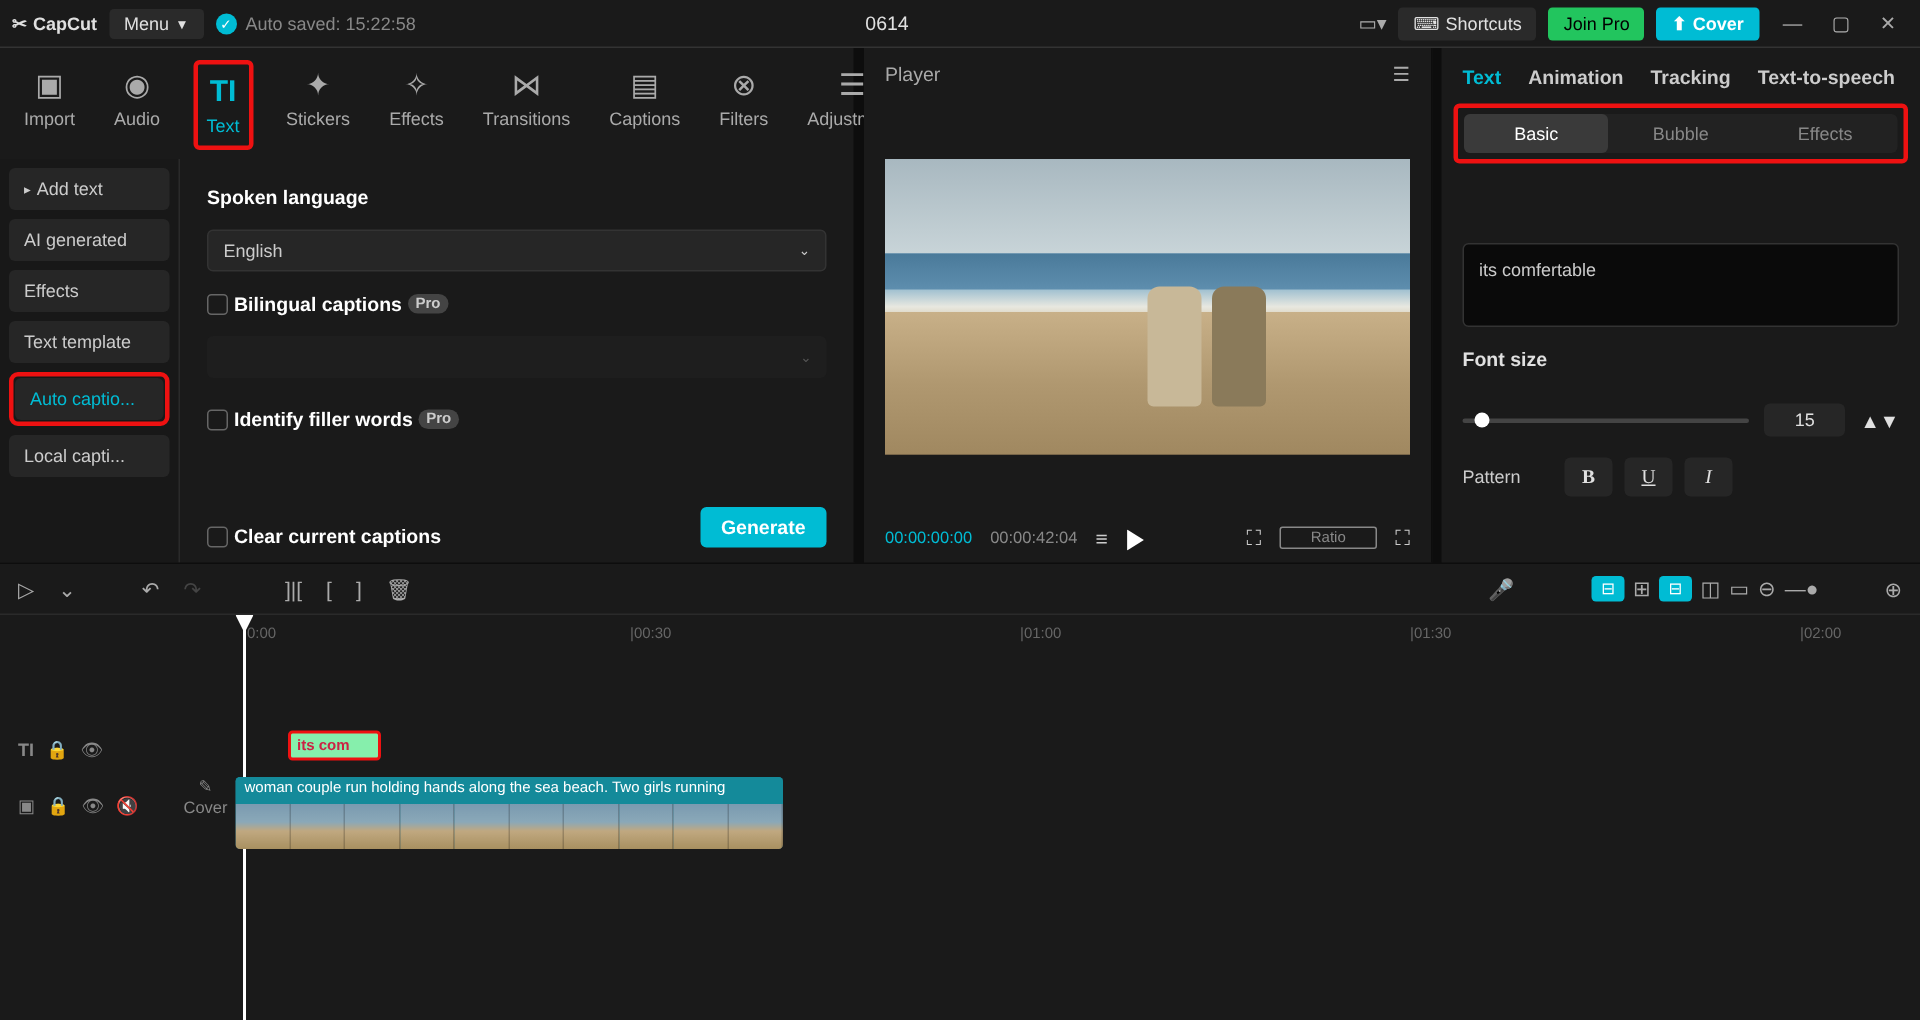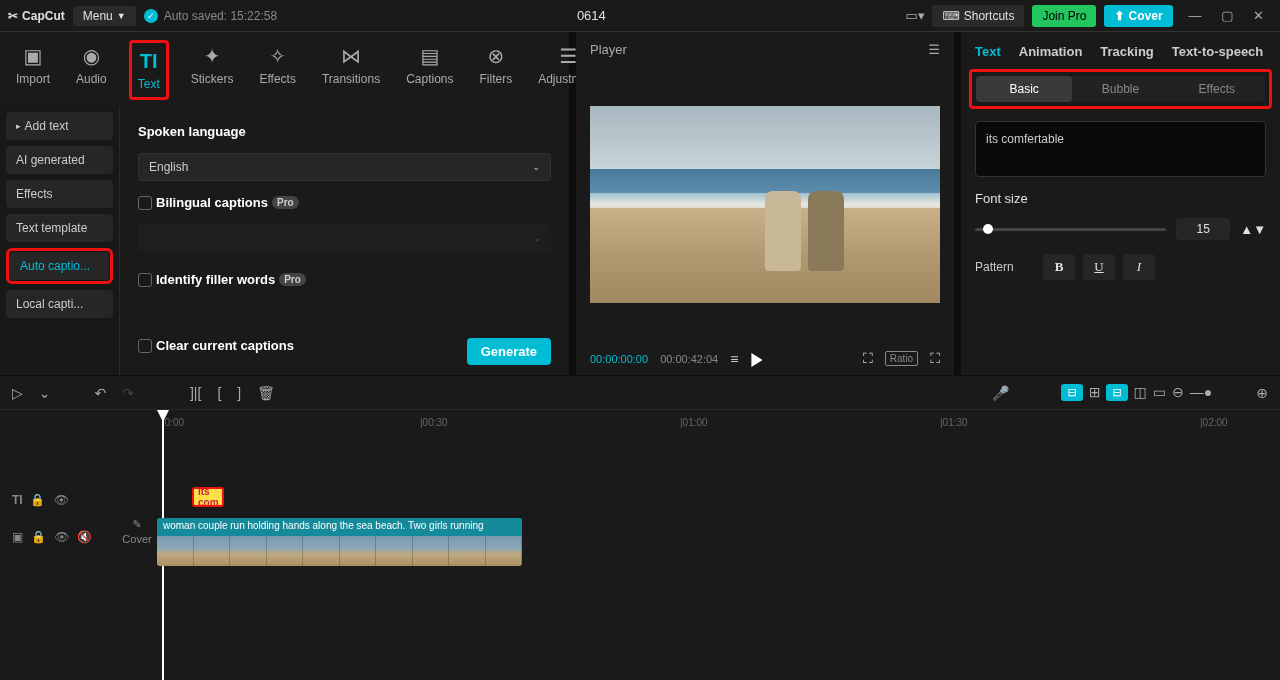--- a/index.html
+++ b/index.html
@@ -37,51 +37,51 @@
 .left-list .item { background: #262626; padding: 7px 10px; border-radius: 4px; cursor: pointer; font-size: 12px; color: #ccc; display: flex; align-items: center; gap: 4px; white-space: nowrap; overflow: hidden; text-overflow: ellipsis; }
 .left-list .item.active { color: #00bcd4; }
 .auto-captions-box { border: 3px solid #e11; border-radius: 6px; padding: 1px; }
 .left-form { flex: 1; padding: 18px 18px 10px; display: flex; flex-direction: column; gap: 14px; }
 .left-form .label { font-weight: bold; font-size: 13px; color: #fff; }
 .left-form .select { background: #262626; border: 1px solid #333; border-radius: 4px; padding: 6px 10px; color: #ccc; display: flex; justify-content: space-between; align-items: center; cursor: pointer; font-size: 12px; }
 .left-form .row { display: flex; align-items: center; gap: 4px; font-size: 13px; }
 .left-form .checkbox { width: 14px; height: 14px; border: 1.5px solid #666; border-radius: 3px; cursor: pointer; }
 .left-form .pro-badge { background: #444; color: #ccc; font-size: 10px; padding: 1px 5px; border-radius: 8px; font-weight: bold; }
 .left-form .disabled-select { background: #1e1e1e; border-radius: 4px; height: 28px; display: flex; align-items: center; padding: 0 10px; color: #555; justify-content: flex-end; }
-.left-form .bottom { margin-top: auto; display: flex; justify-content: space-between; align-items: flex-start; }
+.left-form .bottom { margin-top: auto; display: flex; justify-content: space-between; align-items: flex-end; }
 .left-form .generate { background: #00bcd4; color: #fff; font-weight: bold; padding: 6px 14px; border-radius: 4px; cursor: pointer; font-size: 13px; }
 
 
 .player-header { display: flex; justify-content: space-between; padding: 10px 14px; color: #aaa; font-size: 13px; }
 .player-body { flex: 1; display: flex; align-items: center; justify-content: center; padding: 8px 14px; }
 .video-frame { width: 350px; height: 197px; background: linear-gradient(to bottom, #5a8aaa 0%, #6a9abb 35%, #8db5c5 45%, #c0a478 55%, #b89868 100%); position: relative; overflow: hidden; }
 .sky { position: absolute; top: 0; left: 0; right: 0; height: 32%; background: linear-gradient(to bottom, #a8b8c0, #c8d4d8); }
 .sea { position: absolute; top: 32%; left: 0; right: 0; height: 20%; background: linear-gradient(to bottom, #4a7a9a, #6a9aba); }
 .wave { position: absolute; top: 44%; left: 0; right: 0; height: 12%; background: linear-gradient(to bottom, #a0c0d0, #e8e8e0, #d0c0a0); }
 .sand { position: absolute; top: 52%; left: 0; right: 0; bottom: 0; background: linear-gradient(to bottom, #c8b088, #b09870, #a08860); }
 .figure { position: absolute; width: 36px; height: 80px; top: 85px; }
 .figure.f1 { left: 175px; background: #c8b898; border-radius: 8px 8px 4px 4px; }
 .figure.f2 { left: 218px; background: #8a7a5a; border-radius: 8px 8px 4px 4px; }
 .player-controls { display: flex; align-items: center; padding: 8px 14px; gap: 12px; color: #888; font-size: 11px; }
 .player-controls .time-current { color: #00bcd4; }
 .player-controls .spacer { flex: 1; }
 .player-controls .icon-btn { cursor: pointer; color: #ccc; font-size: 14px; }
-.player-controls .ratio-box { border: 1px solid #888; padding: 1px 4px; font-size: 10px; border-radius: 2px; text-align: center; }
+.player-controls .ratio-box { border: 1px solid #888; padding: 1px 20px; font-size: 10px; border-radius: 2px; text-align: center; }
 .player-controls .play svg { vertical-align: middle; }
 
 
 .inspector-tabs { display: flex; gap: 18px; padding: 12px 14px 8px; font-size: 13px; font-weight: bold; }
 .inspector-tabs .tab { cursor: pointer; color: #ccc; }
 .inspector-tabs .tab.active { color: #00bcd4; }
 .sub-tabs-box { border: 3px solid #e11; border-radius: 4px; margin: 2px 8px; padding: 4px; }
 .sub-tabs { display: flex; background: #222; border-radius: 4px; }
 .sub-tabs .sub { flex: 1; text-align: center; padding: 6px; cursor: pointer; color: #888; font-size: 12px; border-radius: 4px; }
 .sub-tabs .sub.active { background: #3a3a3a; color: #fff; }
 .inspector-body { padding: 10px 14px; display: flex; flex-direction: column; gap: 14px; }
-.text-input { background: #0a0a0a; border: 1px solid #333; border-radius: 4px; padding: 10px; color: #ccc; height: 56px; font-size: 12px; }
+.text-input { background: #0a0a0a; border: 1px solid #333; border-radius: 4px; padding: 10px; color: #ccc; height: 56px; font-size: 12px; margin-top: 41px; }
 .insp-row { display: flex; align-items: center; gap: 10px; font-size: 12px; }
 .insp-row .lbl { width: 58px; color: #ccc; }
 .insp-row .select { flex: 1; background: #262626; border-radius: 4px; padding: 4px 8px; display: flex; justify-content: space-between; align-items: center; color: #ccc; }
 .insp-row .stepper { width: 14px; display: flex; flex-direction: column; font-size: 7px; color: #888; }
 .slider-row { display: flex; align-items: center; gap: 10px; }
 .slider { flex: 1; height: 3px; background: #444; border-radius: 2px; position: relative; }
 .slider .thumb { position: absolute; width: 10px; height: 10px; background: #fff; border-radius: 50%; top: -4px; left: 4%; }
 .num-box { background: #262626; border-radius: 4px; padding: 4px 8px; width: 54px; text-align: center; font-size: 12px; display: flex; align-items: center; justify-content: center; }
 .pattern-btns { display: flex; gap: 8px; }
 .pattern-btns .pb { width: 32px; height: 26px; background: #262626; border-radius: 4px; display: flex; align-items: center; justify-content: center; cursor: pointer; font-size: 13px; font-family: Georgia, serif; }
@@ -98,21 +98,21 @@
 .timeline-ruler .mark { position: absolute; }
 .playhead { position: absolute; left: 162px; top: 0; bottom: 0; width: 2px; background: #fff; }
 .playhead::before { content: ''; position: absolute; top: 0; left: -5px; width: 12px; height: 12px; background: #fff; clip-path: polygon(0 0, 100% 0, 50% 100%); }
 .timeline-body { flex: 1; position: relative; padding-left: 12px; }
 .timeline-body .playhead { top: -24px; }
 .track-row { display: flex; align-items: center; height: 32px; margin-bottom: 2px; }
 .track-head { width: 105px; display: flex; align-items: center; gap: 8px; color: #888; font-size: 12px; }
 .track-head .tico { cursor: pointer; }
 .cover-col { width: 40px; display: flex; flex-direction: column; align-items: center; gap: 2px; color: #888; font-size: 11px; }
 .track-content { flex: 1; position: relative; height: 100%; }
-.caption-clip { position: absolute; left: 35px; top: 3px; height: 20px; width: 32px; background: #fde047; border: 2px solid #e11; border-radius: 3px; color: #7a3; font-size: 10px; display: flex; align-items: center; padding: 0 4px; overflow: hidden; }
+.caption-clip { position: absolute; left: 35px; top: 3px; height: 20px; width: 62px; background: #86efac; border: 2px solid #e11; border-radius: 3px; color: #7a3; font-size: 10px; display: flex; align-items: center; padding: 0 4px; overflow: hidden; }
 .caption-clip span { color: #c24; font-weight: bold; }
 .video-clip { position: absolute; left: 0; top: 0; height: 48px; width: 365px; background: linear-gradient(to bottom, #1a7a8a 0%, #1a7a8a 30%, #2a5a6a 100%); border-radius: 3px; overflow: hidden; }
 .video-clip .label-bar { height: 18px; background: #148a9a; color: #fff; font-size: 10px; padding: 2px 6px; white-space: nowrap; overflow: hidden; }
 .video-clip .thumbs { display: flex; height: 30px; }
 .video-clip .thumb { flex: 1; background: linear-gradient(to bottom, #7a9ab0 0%, #8aa8b8 40%, #c0a880 60%, #a89060 100%); border-right: 1px solid rgba(0,0,0,0.2); }
 .video-track-row { display: flex; align-items: flex-start; height: 56px; }
 .chev { font-size: 9px; }
 </style>
 </head>
 <body>
@@ -278,21 +278,21 @@
     <div class="sub-tabs-box">
       <div class="sub-tabs">
         <div class="sub active">Basic</div>
         <div class="sub">Bubble</div>
         <div class="sub">Effects</div>
       </div>
     </div>
     <div class="inspector-body">
       <div class="text-input">its comfertable</div>
       <div>
-        <div style="margin-bottom:12px;">Font size</div>
+        <div style="margin-bottom:22px;font-weight:bold;">Font size</div>
         <div class="slider-row">
           <div class="slider">
               <div class="thumb"></div>
             </div>
           <div class="num-box">15</div>
           <div class="stepper"><span>▲</span><span>▼</span></div>
         </div>
       </div>
       <div class="insp-row">
         <span class="lbl">Pattern</span>

